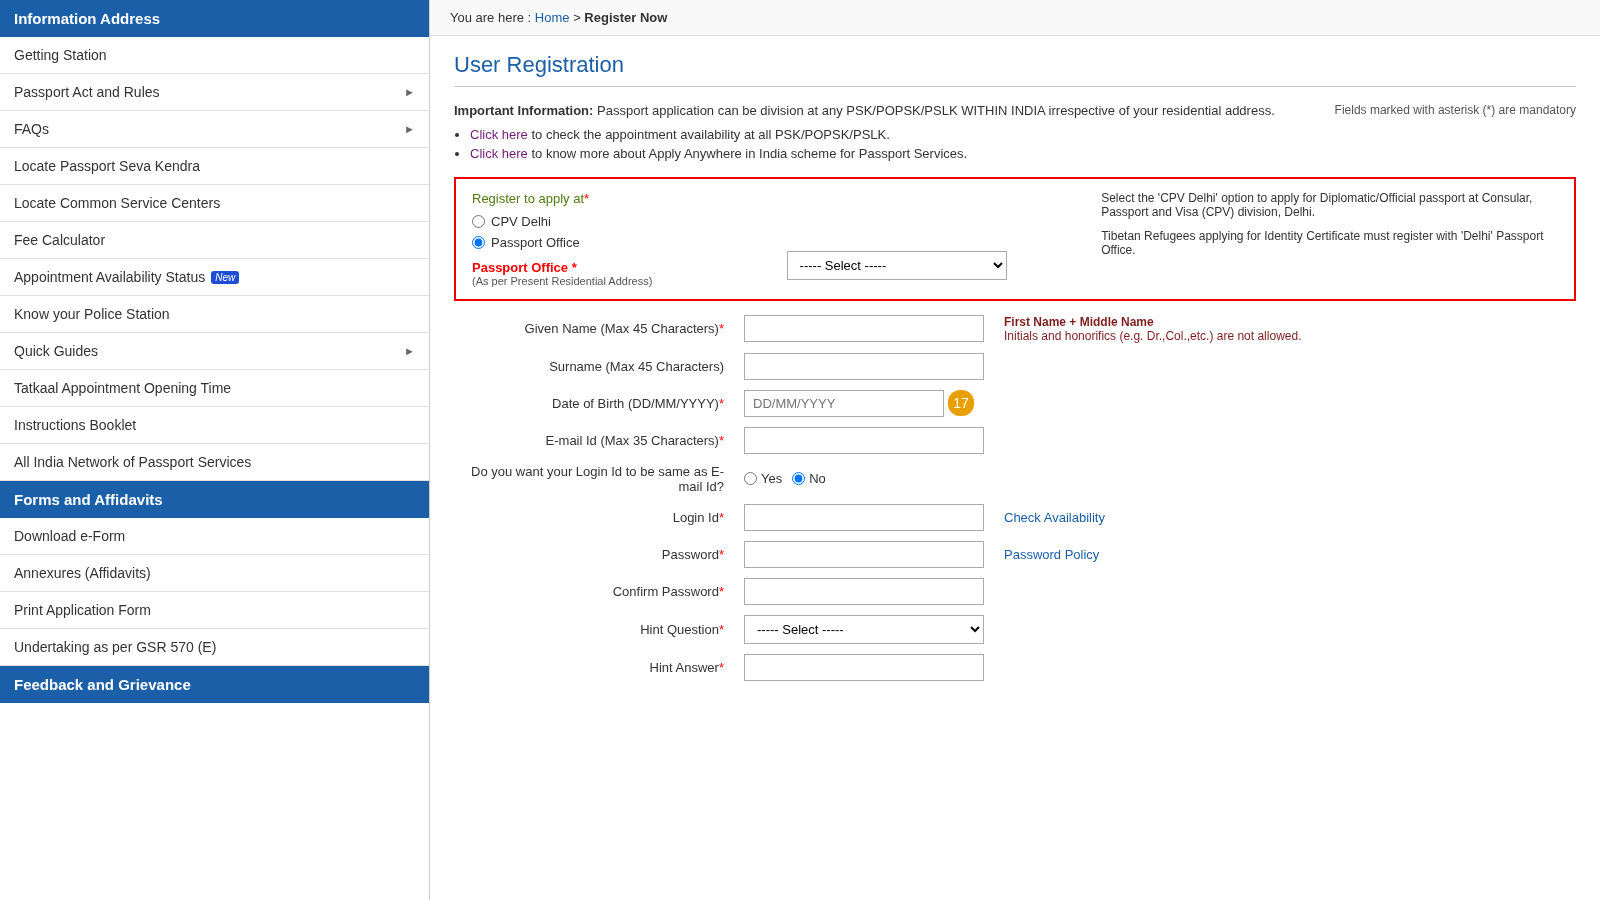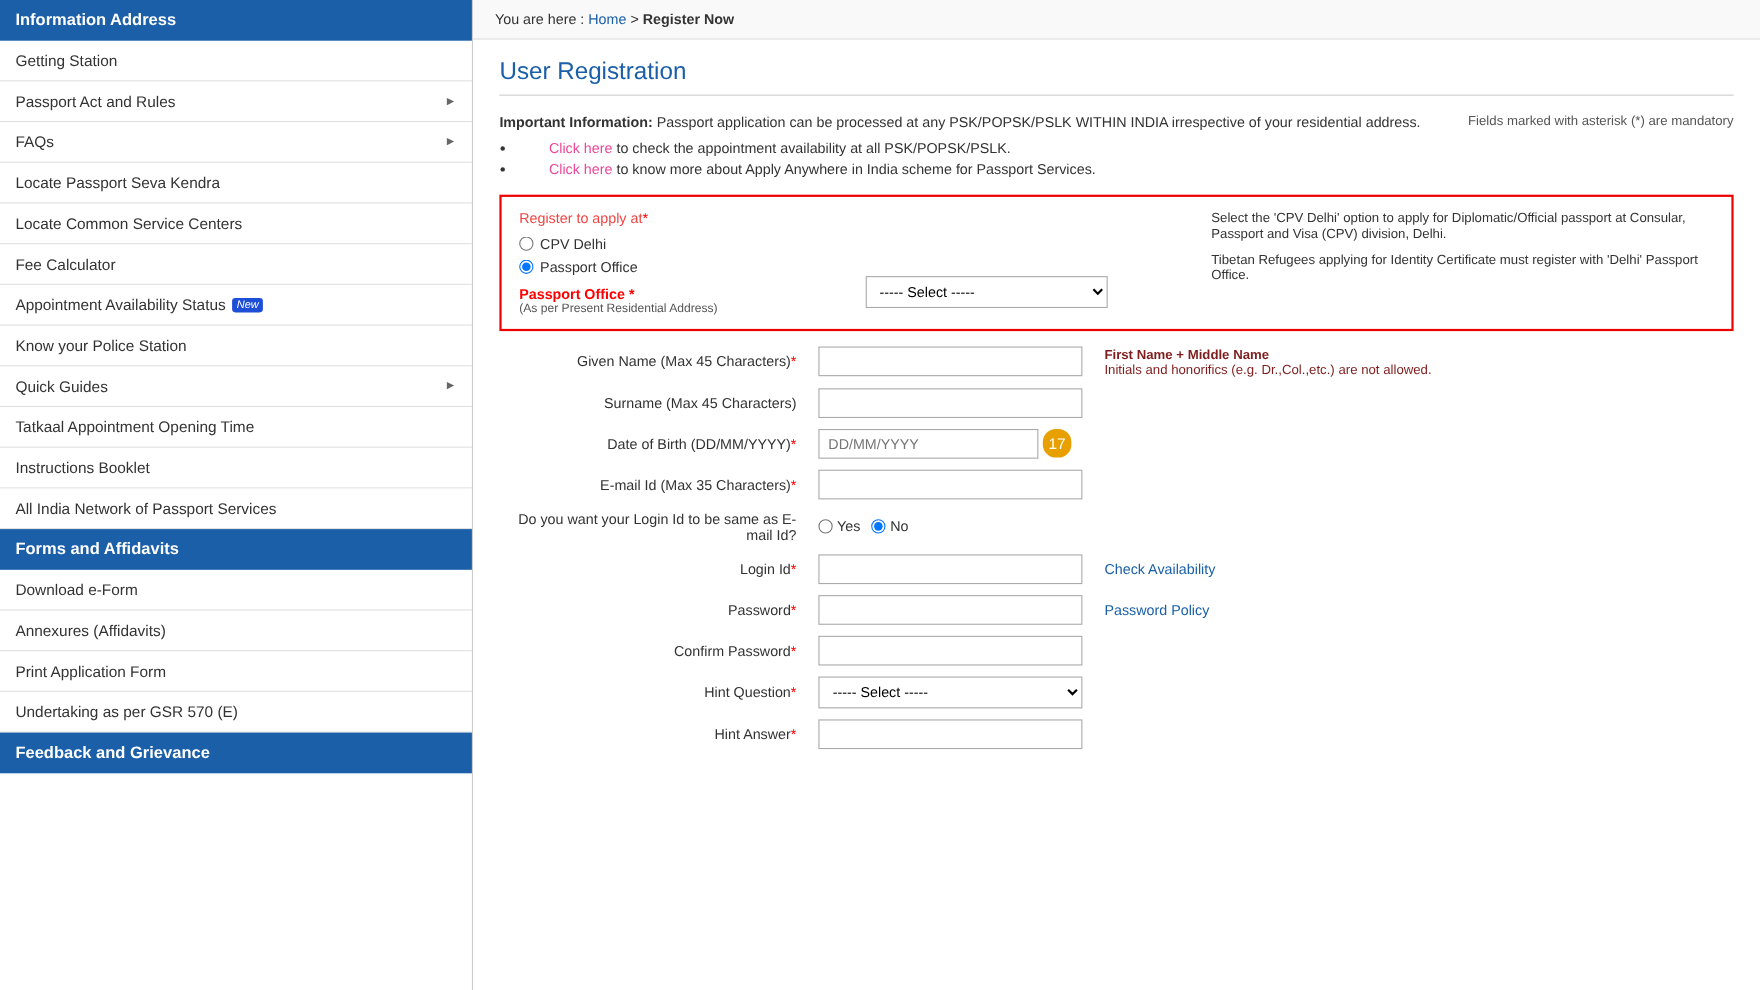--- a/index.html
+++ b/index.html
@@ -67,38 +67,38 @@
     }
     .important-info .mandatory-note {
       float: right;
       color: #555;
       font-size: 12px;
       margin-top: 2px;
     }
     .important-info p { margin-bottom: 6px; font-size: 13px; line-height: 1.5; }
     .important-info ul { margin-left: 16px; }
     .important-info ul li { margin-bottom: 4px; font-size: 13px; }
-    .important-info ul li a { color: #ec4899; text-decoration: none; margin-left: 29px; }
+    .important-info ul li a { color: #701a75; text-decoration: none; }
 
     
     .register-box {
       border: 2px solid #e00;
       padding: 12px 16px;
       margin-bottom: 14px;
       display: flex;
       flex-wrap: wrap;
       gap: 10px;
       align-items: flex-start;
     }
     .register-box-left { flex: 1; min-width: 200px; }
     .register-box-middle { flex: 1; min-width: 220px; }
     .register-box-right { flex: 1.5; min-width: 260px; font-size: 12px; color: #333; }
 
     .register-at-label { font-size: 13px; margin-bottom: 8px; }
-    .register-at-label span { color: #ef4444; }
+    .register-at-label span { color: #4d7c0f; }
 
     .radio-group { display: flex; flex-direction: column; gap: 6px; }
     .radio-row { display: flex; align-items: center; gap: 6px; font-size: 13px; }
     .radio-row input[type="radio"] { cursor: pointer; }
 
     .passport-office-section { margin-top: 10px; }
     .passport-office-label { font-size: 13px; font-weight: bold; }
     .passport-office-label span { color: red; }
     .passport-office-sub { font-size: 11px; color: #555; }
 
@@ -250,21 +250,21 @@
     <strong>Register Now</strong>
   </div>
 
   <div class="content-area">
     <div class="page-title">User Registration</div>
 
     <div class="important-info clearfix">
       <span class="mandatory-note">Fields marked with asterisk (*) are mandatory</span>
       <p>
         <strong>Important Information:</strong>
-        <span> Passport application can be processed at any PSK/POPSK/PSLK WITHIN INDIA irrespective of your residential address.</span>
+        <span> Passport application can be division at any PSK/POPSK/PSLK WITHIN INDIA irrespective of your residential address.</span>
       </p>
       <ul>
         <li>
           <a href="#">Click here</a>
           <span> to check the appointment availability at all PSK/POPSK/PSLK.</span>
         </li>
         <li>
           <a href="#">Click here</a>
           <span> to know more about Apply Anywhere in India scheme for Passport Services.</span>
         </li>

